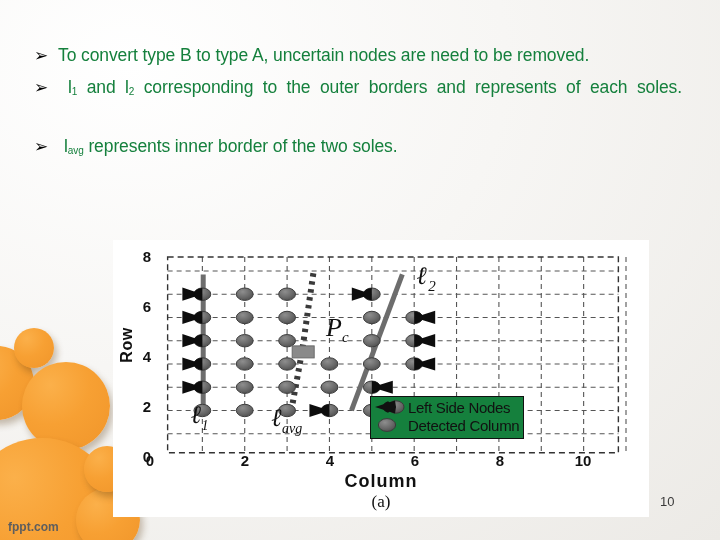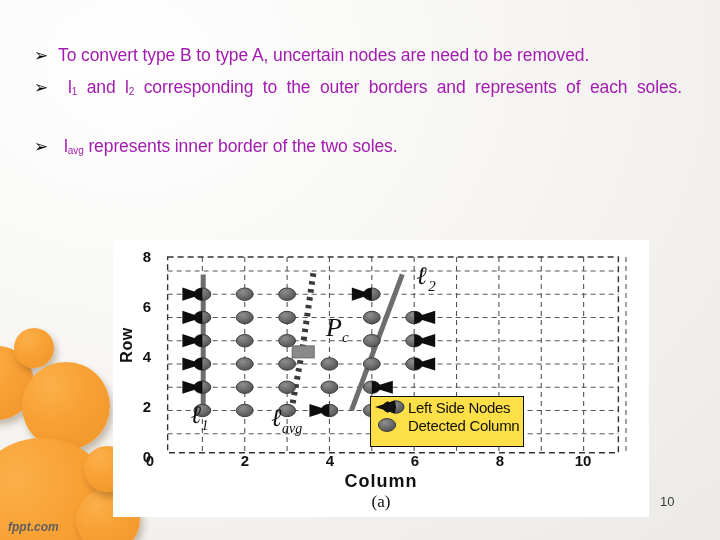--- a/index.html
+++ b/index.html
@@ -22,21 +22,21 @@
 
   
   .textblock { position:absolute; left:34px; top:42px; width:648px; }
   .bullet-row { display:flex; align-items:flex-start; margin-bottom:2px; }
   .bullet-glyph {
     width:24px; flex:0 0 24px;
     font-family:"DejaVu Sans", sans-serif;
     font-size:17px; line-height:26px; color:#000; text-align:left;
   }
   .bullet-text {
-    flex:1 1 auto; font-size:17.5px; line-height:26px; color:#a21caf;
+    flex:1 1 auto; font-size:17.5px; line-height:26px; color:#15803d;
     letter-spacing:-0.1px;
   }
   .bullet-text.justify { text-align:justify; }
   .bullet-text.justify::after { content:""; display:inline-block; width:100%; }
   .ell { font-style:normal; }
   .ell sub { font-size:10px; vertical-align:baseline; position:relative; top:2px; }
 
   
   .figure-panel {
     position:absolute; left:113px; top:240px; width:536px; height:277px;
@@ -68,40 +68,40 @@
     font-weight:700; font-size:15px; color:#111;
   }
   .ytick { width:22px; text-align:right; }
   .xtick { width:24px; text-align:center; }
 
   
   .plot { position:absolute; left:0; top:0; }
 
   
   .legend {
-    position:absolute; border:1.6px solid #111; background:#fde047;
-    padding:1px 4px 12px 3px;
+    position:absolute; border:1.6px solid #111; background:#15803d;
+    padding:1px 4px 4px 3px;
   }
   .legend-row { display:flex; align-items:center; height:18px; }
   .legend-key { width:34px; flex:0 0 34px; height:18px; position:relative; }
   .legend-label {
     font-family:"Liberation Sans", sans-serif;
     font-size:15px; font-weight:400; color:#111; white-space:nowrap;
     letter-spacing:-0.3px;
   }
 
   
   .slideno {
     position:absolute; left:660px; top:494px;
     font-size:13px; color:#3a3a3a;
   }
   
   .fppt {
     position:absolute; left:8px; top:520px;
-    font-size:12px; color:#5e5e5e; font-weight:600;font-style:italic;
+    font-size:12px; color:#5e5e5e; font-weight:600;
   }
 </style>
 </head>
 <body>
 
 <div class="deco">
   <div class="circ" style="left:-52px; bottom:-38px; width:96px; height:96px;"></div>
   <div class="circ" style="left:-40px; bottom:120px; width:74px; height:74px;"></div>
   <div class="circ" style="left:14px; bottom:172px; width:40px; height:40px;"></div>
   <div class="circ" style="left:22px; bottom:90px; width:88px; height:88px;"></div>

